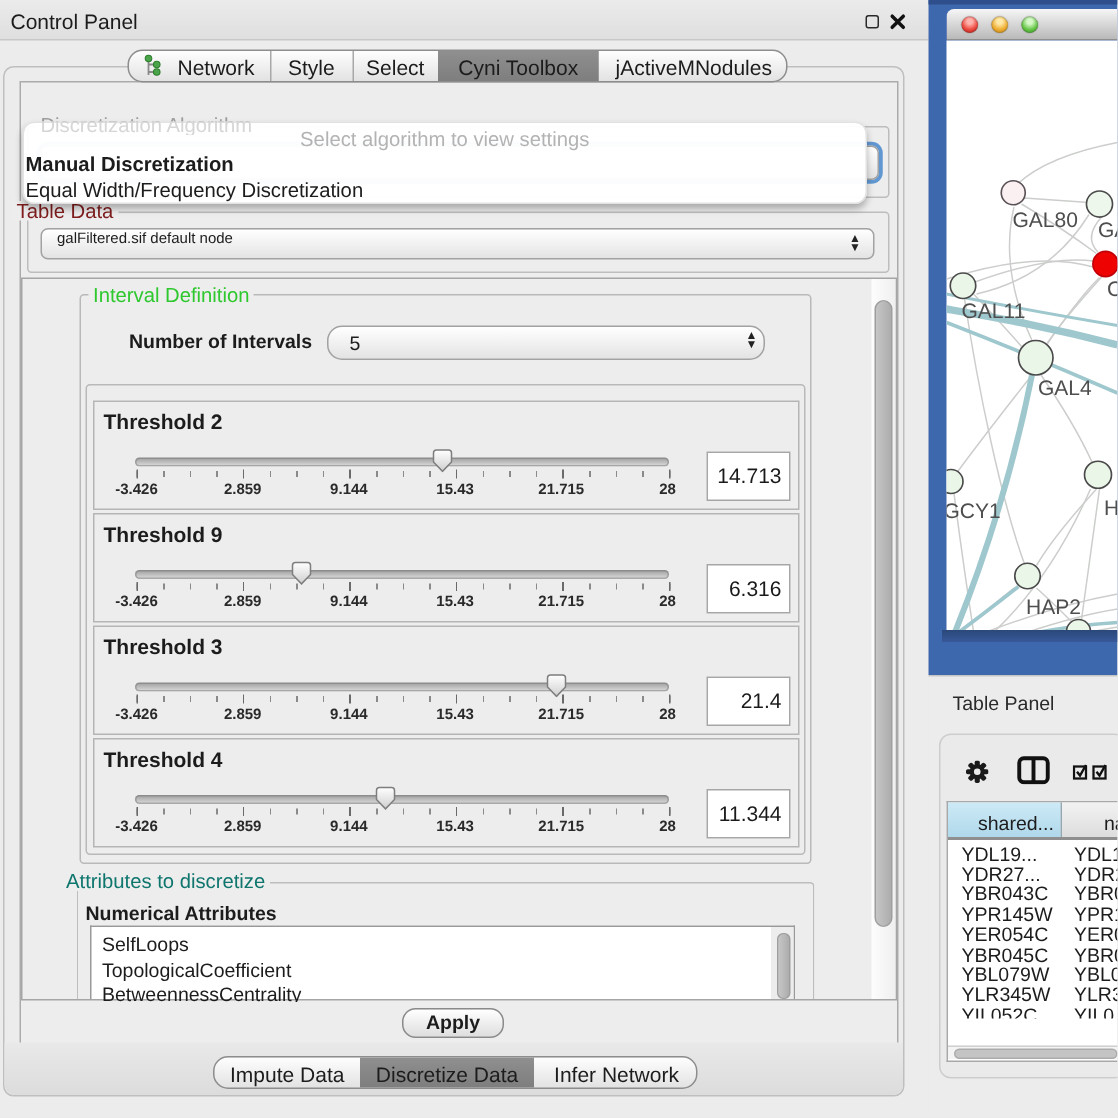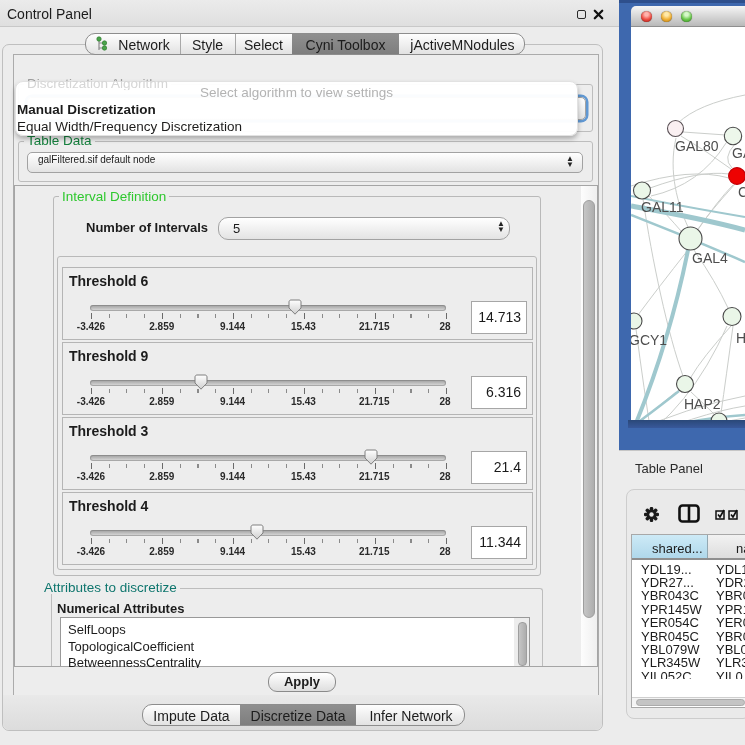--- a/index.html
+++ b/index.html
@@ -70,42 +70,42 @@
   <circle cx="5" cy="3" r="2.2" fill="#4aa44a" stroke="#2e7d2e" stroke-width=".7"></circle>
   <circle cx="10.5" cy="7" r="2.2" fill="#4aa44a" stroke="#2e7d2e" stroke-width=".7"></circle>
   <circle cx="10.5" cy="12" r="2.2" fill="#4aa44a" stroke="#2e7d2e" stroke-width=".7"></circle>
 </svg>
 
 <div class="gb" style="left:18px;top:84px;width:575px;height:48px"></div>
 <div class="gl" style="left:24px;top:77px;color:#9e9e9e">Discretization Algorithm</div>
 <div class="combo" style="left:27px;top:97px;width:559px;height:23px;box-shadow:0 0 0 2.5px #6198d2"></div>
 
 <div class="gb" style="left:18px;top:141px;width:575px;height:41px"></div>
-<div class="gl" style="left:24px;top:134px;color:#15803d">Table Data</div>
+<div class="gl" style="left:8px;top:134px;color:#7f1d1d">Table Data</div>
 <div class="combo" style="left:27px;top:152px;width:556px;height:21px"></div>
 <div class="txt" style="left:38px;top:154px;font-size:10px">galFiltered.sif default node</div>
 <div class="arr" style="left:564px;top:156px;width:12px">▲<br>▼</div>
 
 <div class="ab" style="left:14px;top:185px;width:584px;height:482px;border:1px solid #a5a5a5;background:#ededed"></div>
 
 <div class="ab" style="left:581px;top:186px;width:16px;height:480px;background:linear-gradient(90deg,#fdfdfd,#efefef)"></div>
 <div class="vthumb" style="left:583px;top:200px;width:12px;height:418px"></div>
 
 <div class="gb" style="left:53px;top:196px;width:488px;height:380px;border-color:#b9b9b9"></div>
 <div class="gl" style="left:59px;top:190px;color:#2ec82e">Interval Definition</div>
 
 <div class="txt b" style="left:86px;top:220px">Number of Intervals</div>
 <div class="combo" style="left:218px;top:217px;width:292px;height:23px;border-radius:10px"></div>
 <div class="txt" style="left:233px;top:221px">5</div>
 <div class="arr" style="left:495px;top:221px;width:12px">▲<br>▼</div>
 
 <div class="gb" style="left:57px;top:256px;width:480px;height:314px;border-color:#b9b9b9"></div>
 
 <div class="thbox" style="top:267px">
-  <div class="thname">Threshold 6</div>
+  <div class="thname">Threshold 2</div>
   <div class="track"></div>
       <div class="ticks1"></div>
       <div class="ticks2"></div>
   <span class="tl" style="left:28.0px">-3.426</span>
   <span class="tl" style="left:98.8px">2.859</span>
   <span class="tl" style="left:169.6px">9.144</span>
   <span class="tl" style="left:240.4px">15.43</span>
   <span class="tl" style="left:311.2px">21.715</span>
   <span class="tl" style="left:382.0px">28</span>
   <svg class="thumb" style="left:224.3px" width="16" height="16" viewBox="0 0 16 16">

